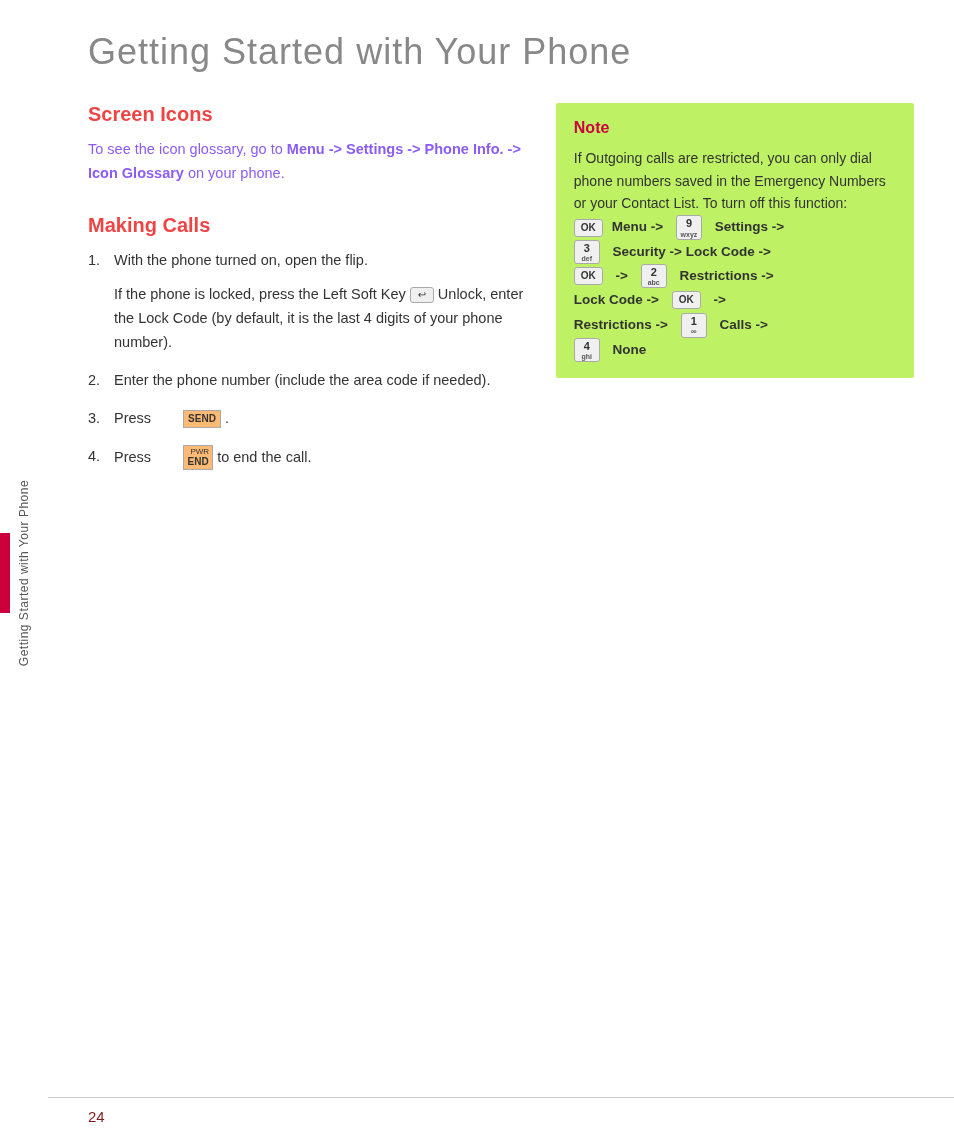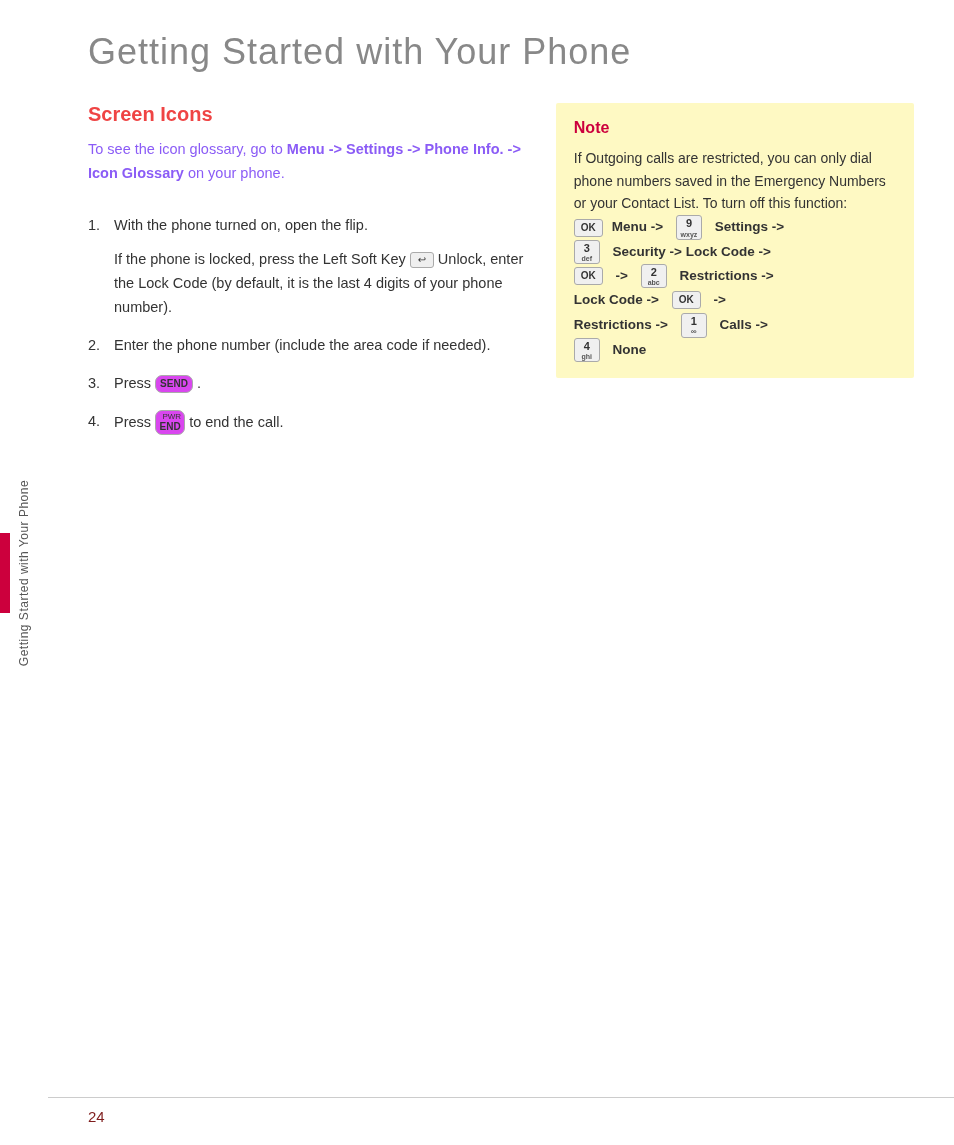--- a/index.html
+++ b/index.html
@@ -141,21 +141,21 @@
 
     .sub-paragraph {
       margin-top: 10px;
       margin-bottom: 0;
       font-size: 14.5px;
       line-height: 1.65;
     }
 
     
     .note-box {
-      background: #fef9c3;
+      background: #bef264;
       padding: 16px 18px;
       border-radius: 2px;
     }
 
     .note-title {
       color: #cc003d;
       font-size: 16px;
       font-weight: 700;
       margin-bottom: 10px;
     }
@@ -208,28 +208,29 @@
       background: #efefef;
       width: 24px;
       height: 16px;
       font-size: 10px;
       vertical-align: middle;
     }
 
     .inline-key {
       display: inline-block;
       border: 1px solid #aaa;
-      border-radius: 7px;
-      background: #d946ef;
+      border-radius: 0;
+      background: #fdba74;
       font-size: 10px;
       padding: 1px 4px;
       font-weight: 700;
       vertical-align: middle;
       line-height: 1.4;
       color: #333;
+      margin-left: 28px;
     }
 
     .inline-key-ok {
       display: inline-block;
       border: 1px solid #aaa;
       border-radius: 3px;
       background: #f0f0f0;
       font-size: 10px;
       padding: 1px 6px;
       font-weight: 700;
@@ -287,20 +288,21 @@
       <div class="col-left">
 
         <div>
           <h2 class="section-heading">Screen Icons</h2>
           <p class="body-text">
             <span>To see the icon glossary, go to </span><strong>Menu -&gt; Settings -&gt; Phone Info. -&gt; Icon Glossary</strong><span> on your phone.</span>
           </p>
         </div>
 
         <div>
+          <h2 class="section-heading">Making Calls</h2>
 
           <ol class="numbered-list">
 
             <li>
               <span class="list-number">1.</span>
               <div class="list-content">
                 <span>With the phone turned on, open the flip.</span>
                 <p class="sub-paragraph">
                   If the phone is locked, press the Left Soft Key
                   <span class="soft-key-icon">↩</span>

